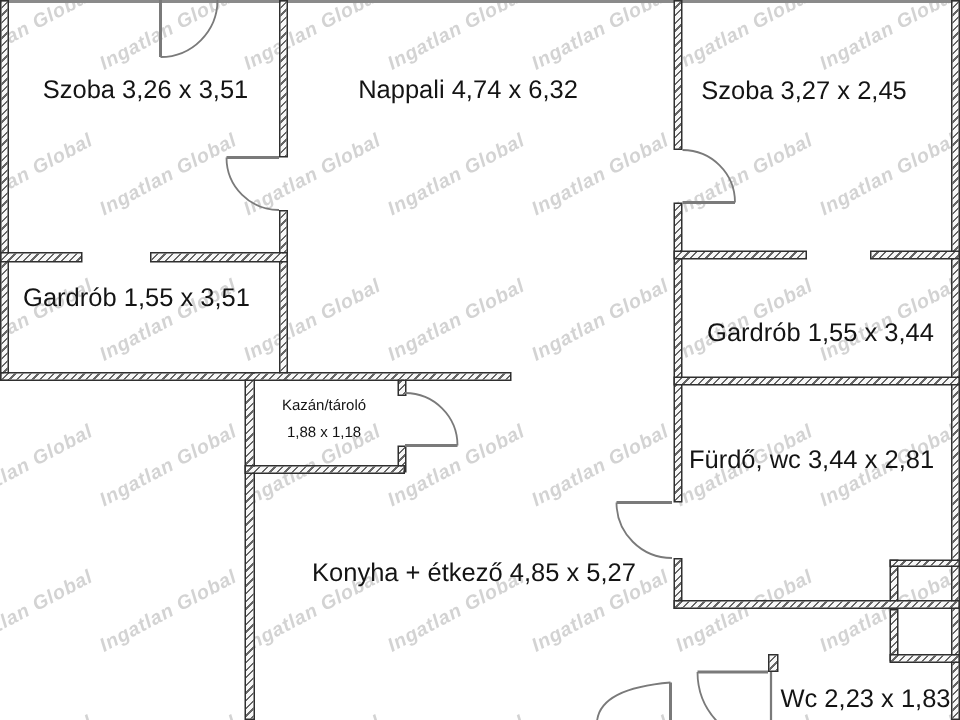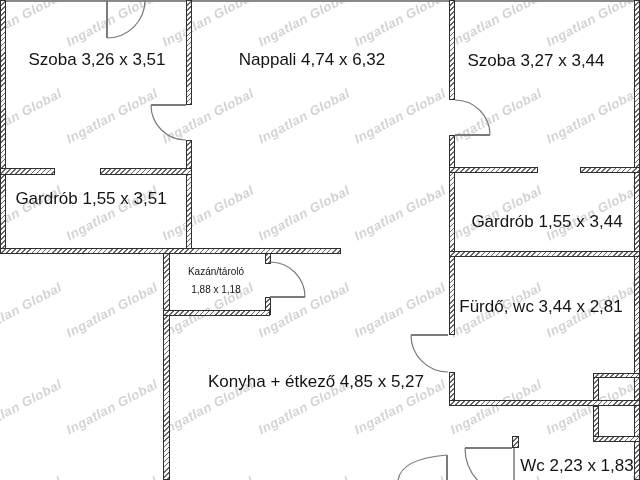--- a/index.html
+++ b/index.html
@@ -129,21 +129,21 @@
     <path stroke-width="2" d="M465,448 L512,448"></path>
     <path stroke-width="1.2" d="M465,448 A48,48 0 0 0 513,496"></path>
     <path stroke-width="1.5" d="M514,448 L514,480"></path>
 
     <path stroke-width="2" d="M447,455 L447,480"></path>
     <path stroke-width="1.2" d="M398,481 Q400,459 447,455"></path>
   </svg>
 
   <div class="label" style="left:97px;top:60px;">Szoba 3,26 x 3,51</div>
   <div class="label" style="left:312px;top:60px;">Nappali 4,74 x 6,32</div>
-  <div class="label" style="left:536px;top:61px;">Szoba 3,27 x 3,44</div>
+  <div class="label" style="left:536px;top:61px;">Szoba 3,27 x 2,45</div>
   <div class="label" style="left:91px;top:199px;">Gardrób 1,55 x 3,51</div>
   <div class="label" style="left:547px;top:200px;margin-top:22px;">Gardrób 1,55 x 3,44</div>
   <div class="label small" style="left:216px;top:271px;">Kazán/tároló</div>
   <div class="label small" style="left:216px;top:289px;">1,88 x 1,18</div>
   <div class="label" style="left:541px;top:307px;">Fürdő, wc 3,44 x 2,81</div>
   <div class="label" style="left:316px;top:382px;">Konyha + étkező 4,85 x 5,27</div>
   <div class="label" style="left:577px;top:466px;">Wc 2,23 x 1,83</div>
 
 </div>
 

